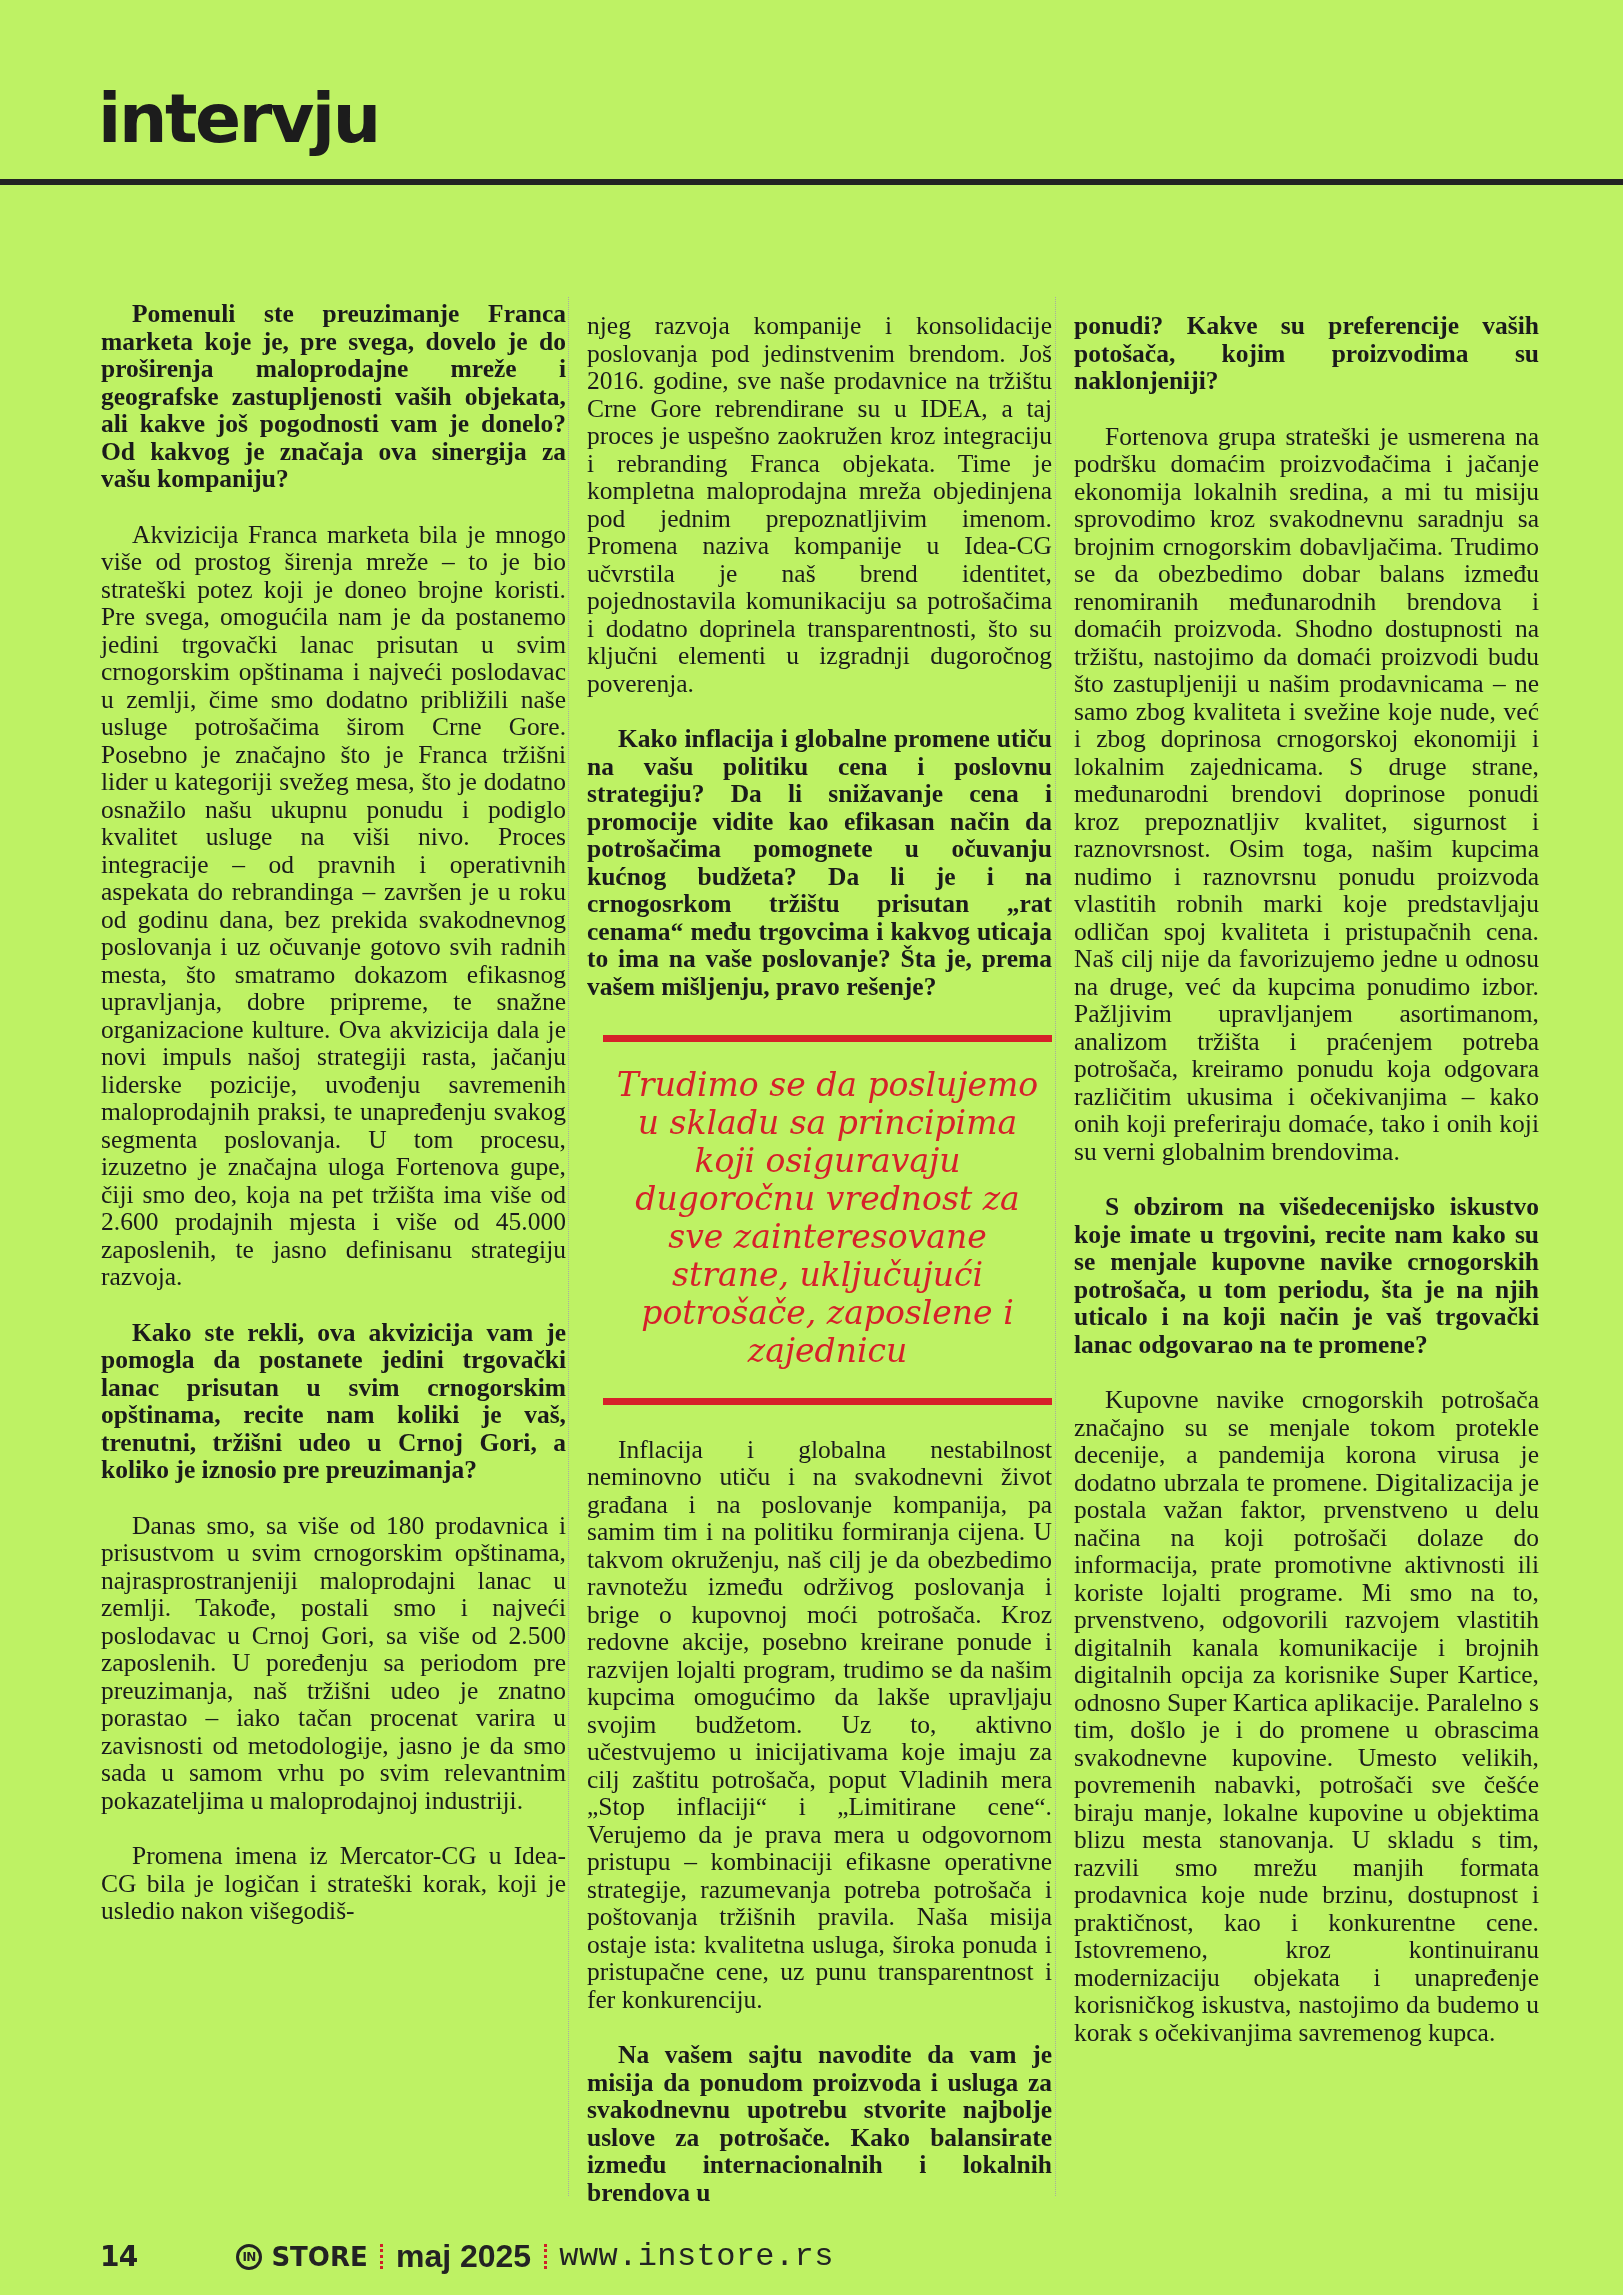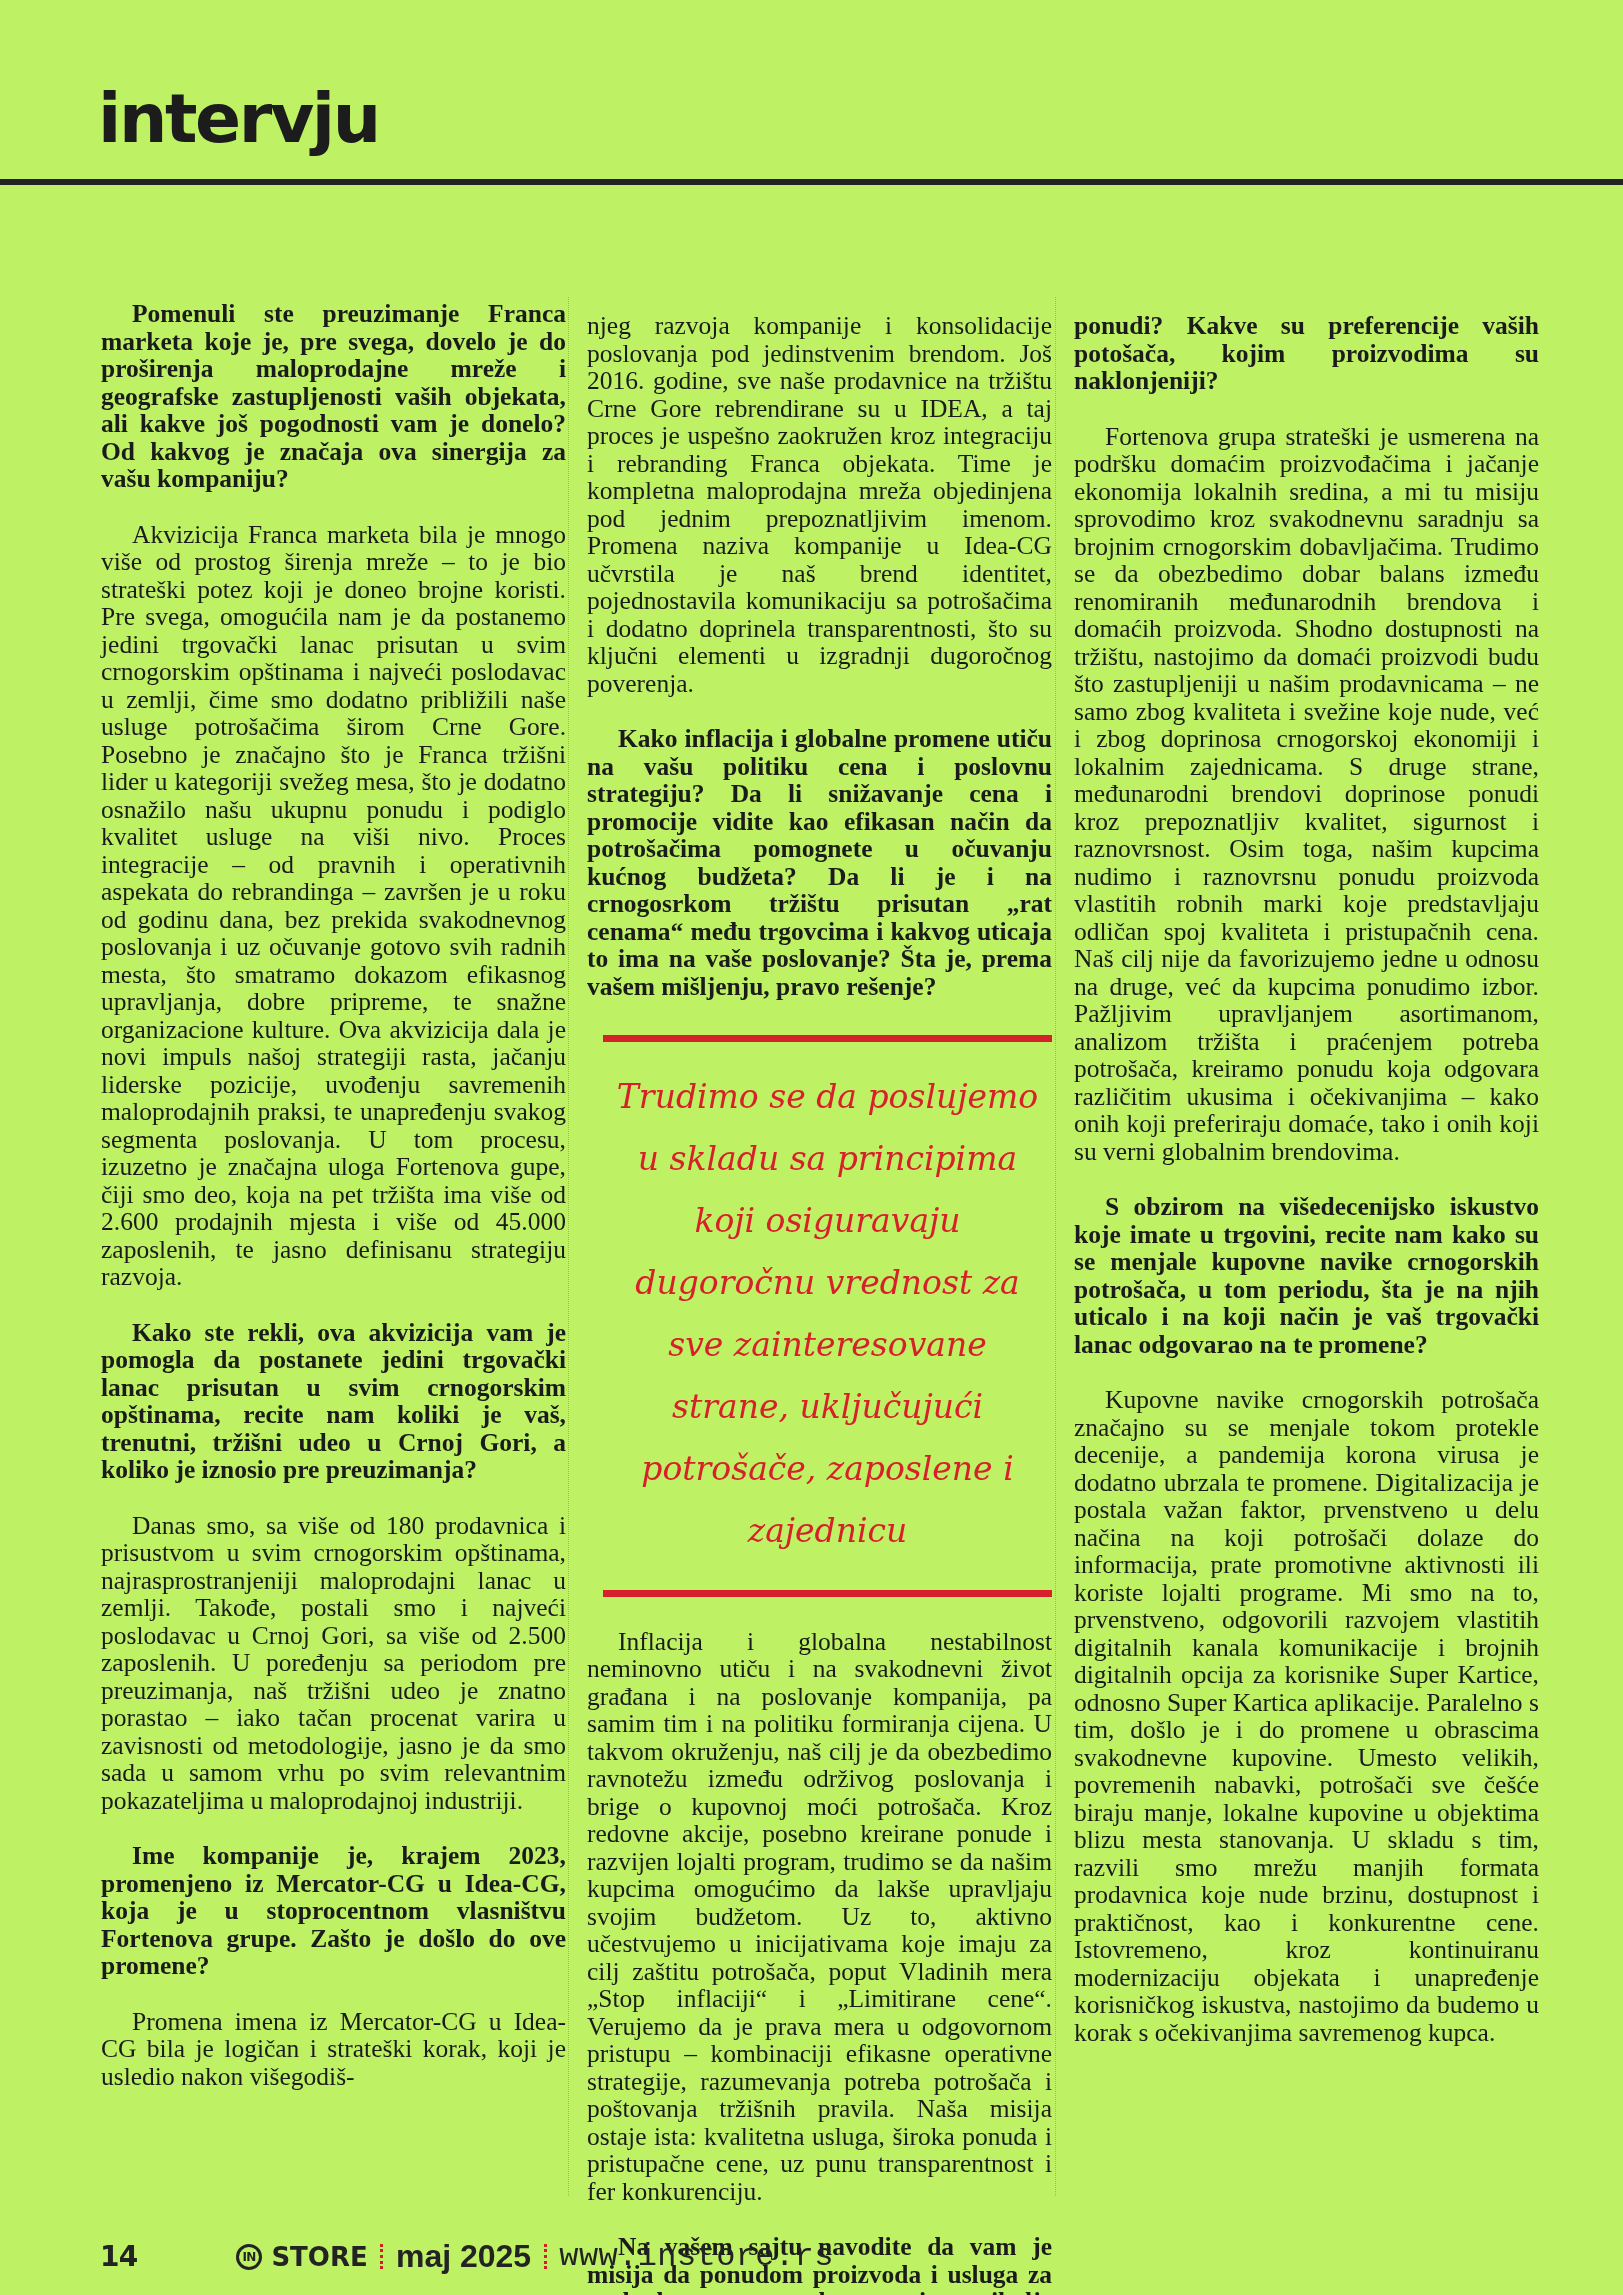--- a/index.html
+++ b/index.html
@@ -22,21 +22,21 @@
   #col-3{left:1074px;}
   .para{margin:0;text-indent:31px;}
   .para + .para, .para-gap{margin-top:28px;}
   .question{font-weight:bold;}
   .cont{text-indent:0;margin-top:12px;}
   
   .pull-quote{margin:35px 0 31px 16px;padding:23.6px 1.6px 28px 1.6px;
       border-top:7px solid var(--accent);border-bottom:7px solid var(--accent);
       text-align:center;text-indent:0;
       font-family:"DejaVu Serif", serif;font-style:italic;
-      font-size:33px;line-height:62px;color:var(--accent);}
+      font-size:33px;line-height:38px;color:var(--accent);}
   
   #footer{position:absolute;left:0;top:2237px;width:1623px;height:39px;
       font-family:"DejaVu Sans", sans-serif;color:#232323;}
   #page-number{position:absolute;left:100px;top:3.1px;font-weight:bold;font-size:28px;letter-spacing:-0.8px;}
   #footer-brand{position:absolute;left:236px;top:0;display:flex;align-items:center;height:39px;}
   #logo-circle{display:inline-flex;align-items:center;justify-content:center;
       width:26px;height:26px;border-radius:50%;border:3.1px solid #232323;box-sizing:border-box;
       font-weight:bold;font-size:12px;letter-spacing:-0.8px;}
   #logo-store{margin-left:9.4px;font-weight:800;font-size:26px;letter-spacing:0px;}
   .footer-sep{display:inline-block;width:0;height:25px;border-left:3.1px dotted #cf2028;margin:0 12.6px;}
@@ -52,21 +52,20 @@
   <div id="header-rule"></div>
 
   <div id="divider-1" class="col-divider"></div>
   <div id="divider-2" class="col-divider"></div>
 
   <div id="col-1" class="col">
     <p class="para question">Pomenuli ste preuzimanje Franca marketa koje je, pre svega, dovelo je do proširenja maloprodajne mreže i geografske zastupljenosti vaših objekata, ali kakve još pogodnosti vam je donelo? Od kakvog je značaja ova sinergija za vašu kompaniju?</p>
     <p class="para">Akvizicija Franca marketa bila je mnogo više od prostog širenja mreže – to je bio strateški potez koji je doneo brojne koristi. Pre svega, omogućila nam je da postanemo jedini trgovački lanac prisutan u svim crnogorskim opštinama i najveći poslodavac u zemlji, čime smo dodatno približili naše usluge potrošačima širom Crne Gore. Posebno je značajno što je Franca tržišni lider u kategoriji svežeg mesa, što je dodatno osnažilo našu ukupnu ponudu i podiglo kvalitet usluge na viši nivo. Proces integracije – od pravnih i operativnih aspekata do rebrandinga – završen je u roku od godinu dana, bez prekida svakodnevnog poslovanja i uz očuvanje gotovo svih radnih mesta, što smatramo dokazom efikasnog upravljanja, dobre pripreme, te snažne organizacione kulture. Ova akvizicija dala je novi impuls našoj strategiji rasta, jačanju liderske pozicije, uvođenju savremenih maloprodajnih praksi, te unapređenju svakog segmenta poslovanja. U tom procesu, izuzetno je značajna uloga Fortenova gupe, čiji smo deo, koja na pet tržišta ima više od 2.600 prodajnih mjesta i više od 45.000 zaposlenih, te jasno definisanu strategiju razvoja.</p>
     <p class="para question">Kako ste rekli, ova akvizicija vam je pomogla da postanete jedini trgovački lanac prisutan u svim crnogorskim opštinama, recite nam koliki je vaš, trenutni, tržišni udeo u Crnoj Gori, a koliko je iznosio pre preuzimanja?</p>
     <p class="para">Danas smo, sa više od 180 prodavnica i prisustvom u svim crnogorskim opštinama, najrasprostranjeniji maloprodajni lanac u zemlji. Takođe, postali smo i najveći poslodavac u Crnoj Gori, sa više od 2.500 zaposlenih. U poređenju sa periodom pre preuzimanja, naš tržišni udeo je znatno porastao – iako tačan procenat varira u zavisnosti od metodologije, jasno je da smo sada u samom vrhu po svim relevantnim pokazateljima u maloprodajnoj industriji.</p>
-    <p class="para question">Ime kompanije je, krajem 2023, promenjeno iz Mercator-CG u Idea-CG, koja je u stoprocentnom vlasništvu Fortenova grupe. Zašto je došlo do ove promene?</p>
     <p class="para">Promena imena iz Mercator-CG u Idea-CG bila je logičan i strateški korak, koji je usledio nakon višegodiš-</p>
   </div>
 
   <div id="col-2" class="col">
     <p class="para cont">njeg razvoja kompanije i konsolidacije poslovanja pod jedinstvenim brendom. Još 2016. godine, sve naše prodavnice na tržištu Crne Gore rebrendirane su u IDEA, a taj proces je uspešno zaokružen kroz integraciju i rebranding Franca objekata. Time je kompletna maloprodajna mreža objedinjena pod jednim prepoznatljivim imenom. Promena naziva kompanije u Idea-CG učvrstila je naš brend identitet, pojednostavila komunikaciju sa potrošačima i dodatno doprinela transparentnosti, što su ključni elementi u izgradnji dugoročnog poverenja.</p>
     <p class="para question">Kako inflacija i globalne promene utiču na vašu politiku cena i poslovnu strategiju? Da li snižavanje cena i promocije vidite kao efikasan način da potrošačima pomognete u očuvanju kućnog budžeta? Da li je i na crnogosrkom tržištu prisutan „rat cenama“ među trgovcima i kakvog uticaja to ima na vaše poslovanje? Šta je, prema vašem mišljenju, pravo rešenje?</p>
     <div class="pull-quote">Trudimo se da poslujemo u skladu sa principima koji osiguravaju dugoročnu vrednost za sve zainteresovane strane, uključujući potrošače, zaposlene i zajednicu</div>
     <p class="para" style="margin-top:0;">Inflacija i globalna nestabilnost neminovno utiču i na svakodnevni život građana i na poslovanje kompanija, pa samim tim i na politiku formiranja cijena. U takvom okruženju, naš cilj je da obezbedimo ravnotežu između održivog poslovanja i brige o kupovnoj moći potrošača. Kroz redovne akcije, posebno kreirane ponude i razvijen lojalti program, trudimo se da našim kupcima omogućimo da lakše upravljaju svojim budžetom. Uz to, aktivno učestvujemo u inicijativama koje imaju za cilj zaštitu potrošača, poput Vladinih mera „Stop inflaciji“ i „Limitirane cene“.  Verujemo da je prava mera u odgovornom pristupu – kombinaciji efikasne operativne strategije, razumevanja potreba potrošača i poštovanja tržišnih pravila. Naša misija ostaje ista: kvalitetna usluga, široka ponuda i pristupačne cene, uz punu transparentnost i fer konkurenciju.</p>
     <p class="para question">Na vašem sajtu navodite da vam je misija da ponudom proizvoda i usluga za svakodnevnu upotrebu stvorite najbolje uslove za potroša­če. Kako balansirate između internacionalnih i lokalnih brendova u</p>
   </div>

